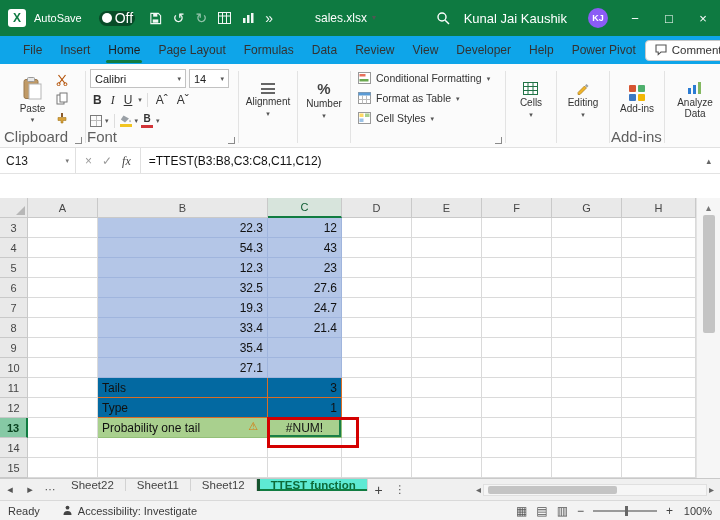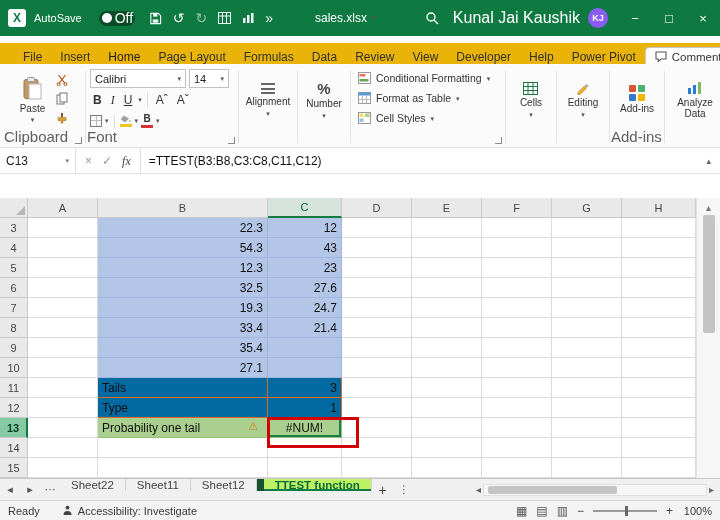--- a/index.html
+++ b/index.html
@@ -14,27 +14,27 @@
   .toggle{width:36px;height:15px;border-radius:8px;background:rgba(0,0,0,.38);display:flex;align-items:center;gap:3px;padding:0 3px;cursor:default}
   .knob{width:10px;height:10px;border-radius:50%;background:#fff;flex:none}
   .toggle-off{font-size:14px;color:#fff}
   .qa{display:flex;align-items:center;gap:11px;margin-left:14px;font-size:14px;line-height:1}
   .qa .qi{display:flex;align-items:center;opacity:.95}
   .qa .dim{opacity:.55}
   .fname{display:flex;align-items:center;gap:5px;margin-left:42px;font-size:12px;white-space:nowrap}
   .fname .chev{font-size:8px;opacity:.9}
   .tspacer{flex:1}
   .tsearch{margin-right:14px;display:flex;align-items:center}
-  .uname{font-size:16px;margin-right:8px;white-space:nowrap}
+  .uname{font-size:13px;margin-right:21px;white-space:nowrap}
   .avatar{width:20px;height:20px;border-radius:50%;background:#8b5cf6;color:#fff;font-size:9px;font-weight:bold;display:flex;align-items:center;justify-content:center;margin-right:10px}
   .winbtns{display:flex;height:36px}
   .wbtn{width:34px;height:36px;display:flex;align-items:center;justify-content:center;font-size:13px}
 
   
-  .menubar{position:absolute;top:43px;left:0;right:0;height:28px;background:#eab308;display:flex;align-items:center;padding:0 8px 0 14px}
+  .menubar{position:absolute;top:36px;left:0;right:0;height:28px;background:#0ea5e9;display:flex;align-items:center;padding:0 8px 0 14px}
   .mtabs{display:flex;align-items:center;height:100%}
   .mtab{padding:0 9px;height:100%;display:flex;align-items:center;font-size:12px;color:#333;position:relative;white-space:nowrap}
   .mtab.active{font-weight:normal;color:#1f1f1f}
   .mtab.active::after{content:"";position:absolute;left:7px;right:7px;bottom:1px;height:3px;background:#107c41;border-radius:2px}
   .mright{margin-left:auto;display:flex;align-items:center;gap:8px}
   .pill{border:1px solid #c8c8c8;border-radius:4px;background:#fff;height:21px;display:flex;align-items:center;gap:5px;padding:0 9px;font-size:11.5px;color:#333}
 
   
   .ribbon{position:absolute;top:64px;left:0;right:0;height:84px;background:#fbfbfb;border-bottom:1px solid #e1e1e1;display:flex;align-items:stretch;padding:3px 2px 0 4px}
   .rgroup{position:relative;display:flex;flex-direction:column;align-items:center;padding:1px 3px 15px;flex:none}
@@ -93,21 +93,21 @@
   
   .vscroll{position:absolute;top:198px;left:696px;width:24px;height:280px;background:#f6f6f6;border-left:1px solid #e2e2e2;display:flex;flex-direction:column;align-items:center}
   .varrow{color:#777;font-size:10px;padding:4px 0 2px}
   .vthumb{width:12px;height:118px;background:#c4c4c4;border-radius:2px}
 
   
   .tabsbar{position:absolute;top:478px;left:0;right:0;height:22px;background:#f0f0f0;border-top:1px solid #c9c9c9;display:flex;align-items:stretch;font-size:11.5px}
   .tnav{display:flex;align-items:center;justify-content:center;width:20px;color:#555;font-size:11px}
   .stabs{display:flex;align-items:flex-start}
   .stab{display:flex;align-items:center;padding:0 11px;color:#444;border-right:1px solid #d2d2d2;background:#f0f0f0;white-space:nowrap}
-  .stab.active{background:#bef264;color:#0e6b39;font-weight:bold;box-shadow:inset 0 -2px 0 #107c41;border-left:7px solid #14532d}
+  .stab.active{background:#5eead4;color:#0e6b39;font-weight:bold;box-shadow:inset 0 -2px 0 #107c41;border-left:3px solid #14532d}
   .tadd{display:flex;align-items:center;justify-content:center;width:22px;color:#444;font-size:14px}
   .hscroll{margin-left:auto;display:flex;align-items:center;gap:2px;padding:0 6px;width:250px}
   .hscroll .ha{color:#666;font-size:10px}
   .htrack{flex:1;height:12px;background:#f6f6f6;border:1px solid #e0e0e0;display:flex;align-items:center}
   .hthumb{width:58%;height:8px;background:#c4c4c4;border-radius:2px;margin-left:4px}
 
   
   .statusbar{position:absolute;top:500px;left:0;right:0;height:20px;background:#f3f3f3;border-top:1px solid #d9d9d9;display:flex;align-items:center;font-size:11px;color:#3a3a3a;padding:0 8px}
   .acc{display:flex;align-items:center;gap:5px;margin-left:22px}
   .sright{margin-left:auto;display:flex;align-items:center;gap:9px}

